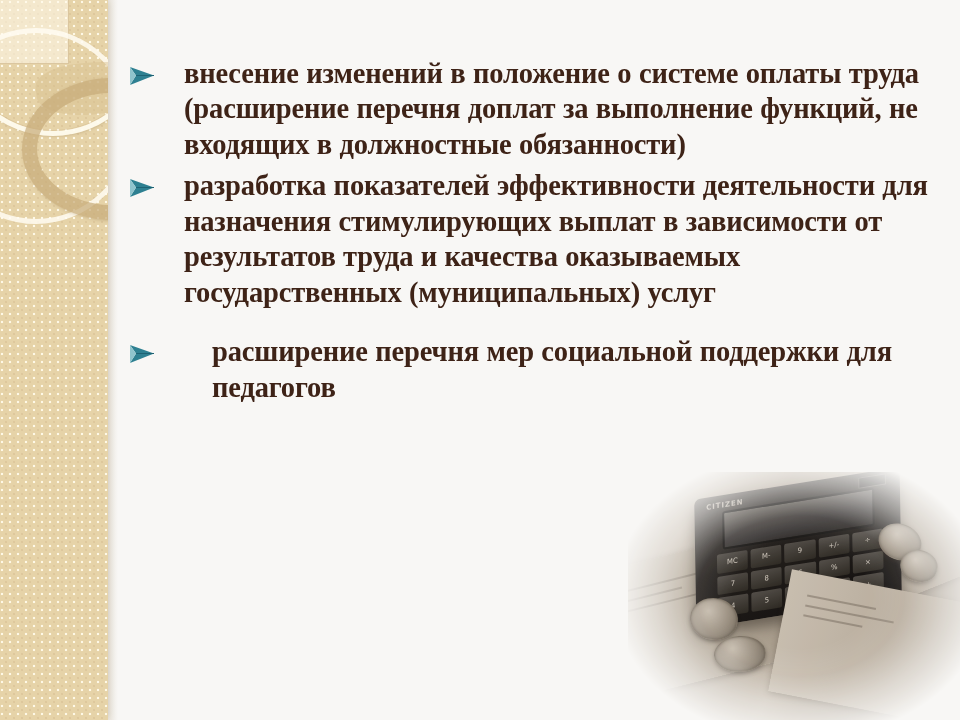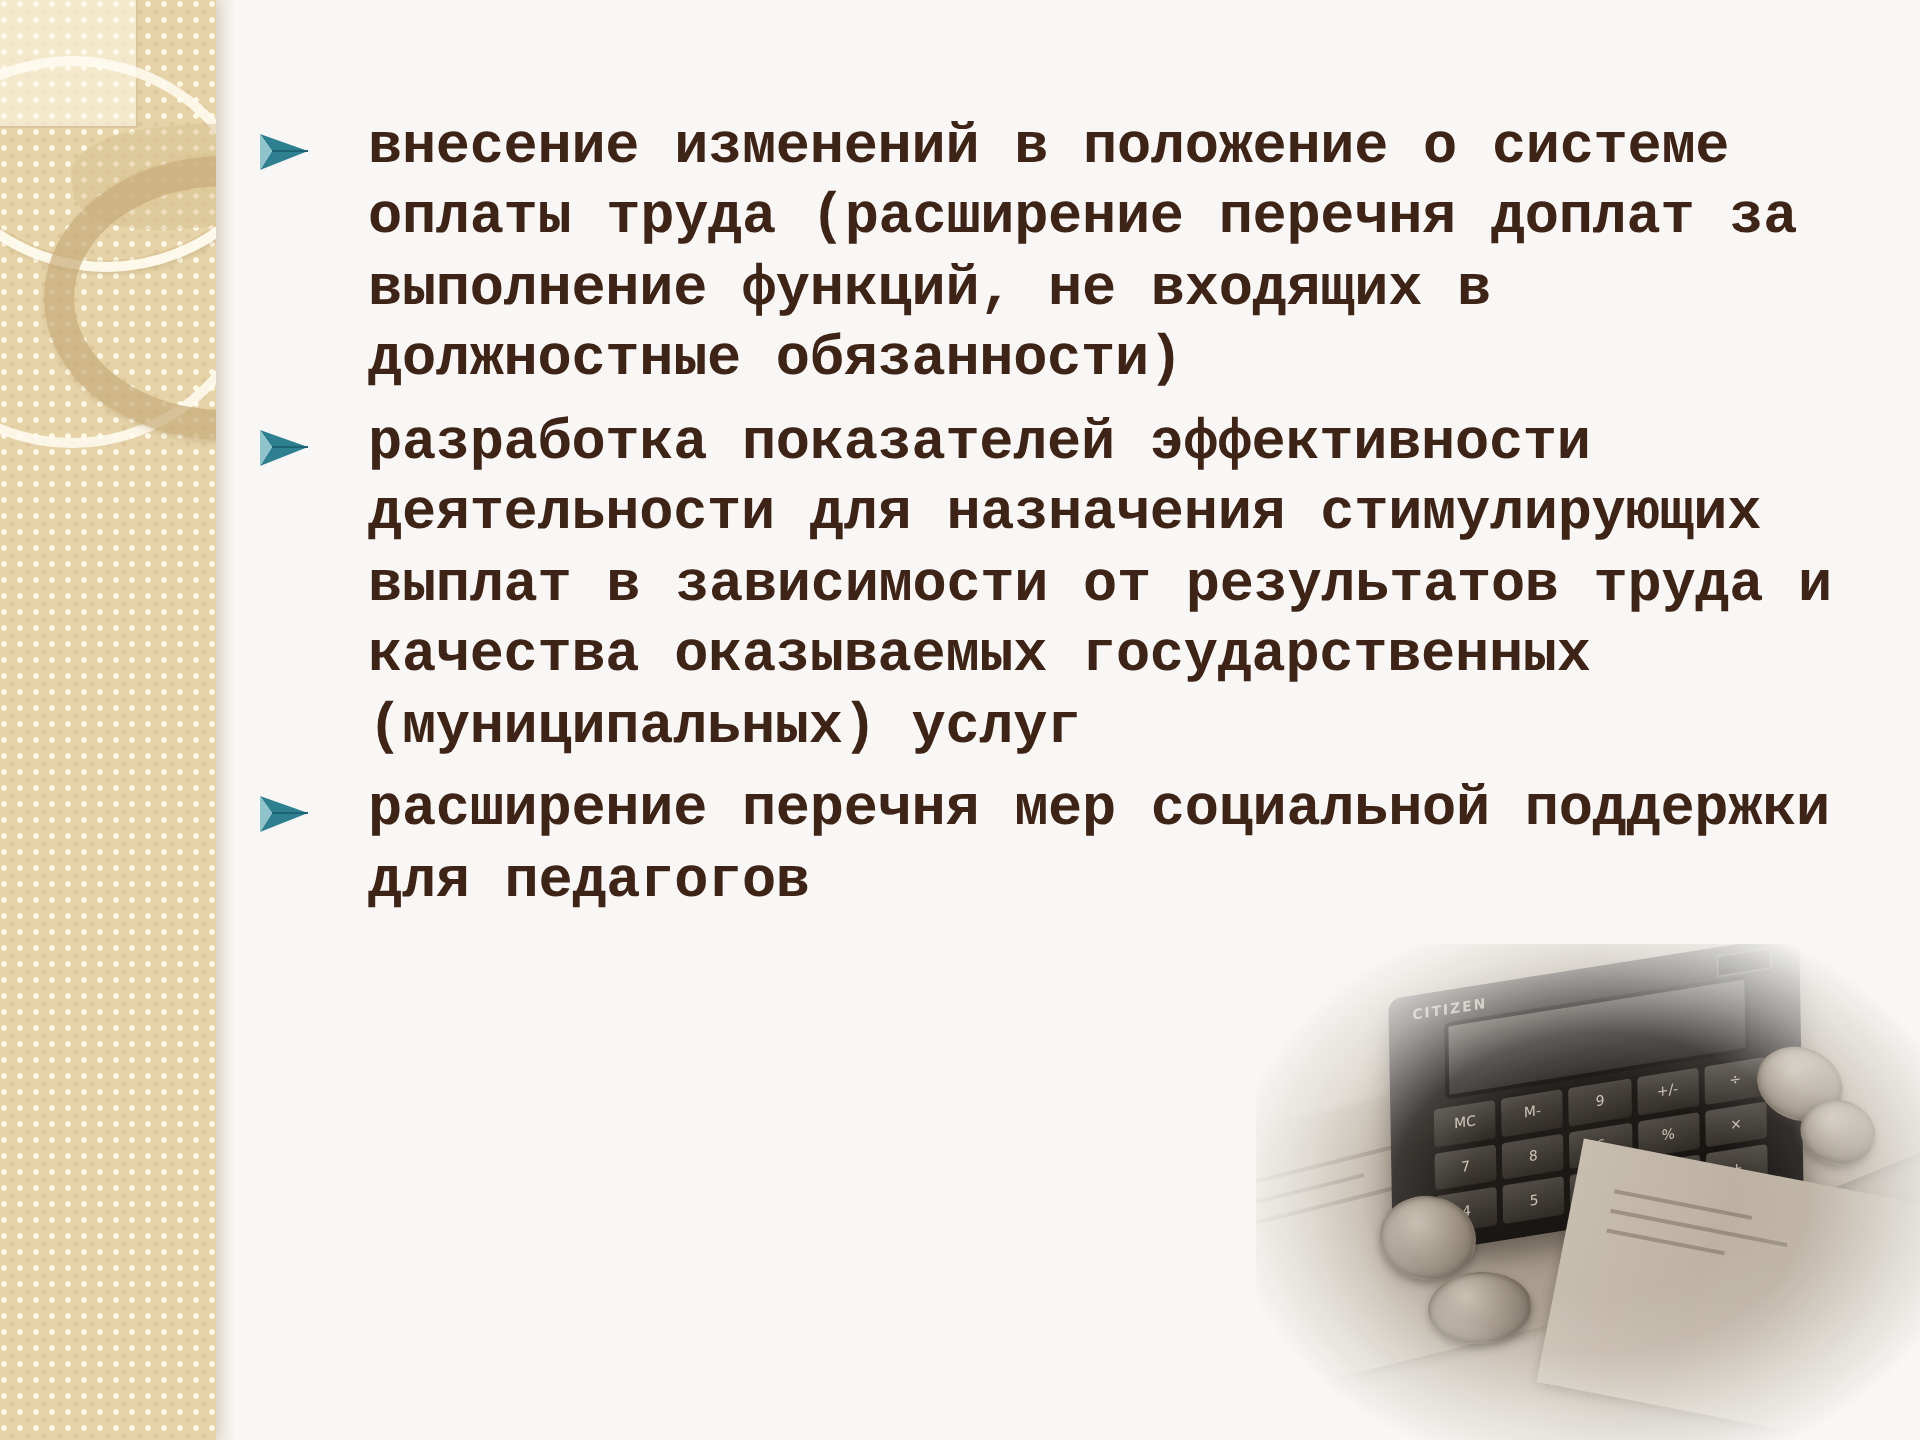--- a/index.html
+++ b/index.html
@@ -104,30 +104,30 @@
   }
   .bullet-icon {
     flex: 0 0 auto;
     width: 56px;
     padding-top: 9px;
     line-height: 1;
   }
   .bullet-icon svg { display: block; }
   .bullet-text {
     flex: 1 1 auto;
-    font-family: Liberation Mono, monospace;
+    font-family: Liberation Serif, serif;
     font-weight: bold;
     font-size: 28.5px;
     line-height: 1.245;
     color: #3e2317;
     letter-spacing: -0.15px;
     word-spacing: 0.5px;
   }
   .bullet-row.b2 { margin-top: 4px; justify-content: flex-end; }
-  .bullet-row.b3 { margin-top: 6px; }
+  .bullet-row.b3 { margin-top: 24px; gap: 28px; }
 
   
   .photo {
     position: absolute;
     left: 628px;
     top: 472px;
     width: 332px;
     height: 248px;
     overflow: hidden;
   }

